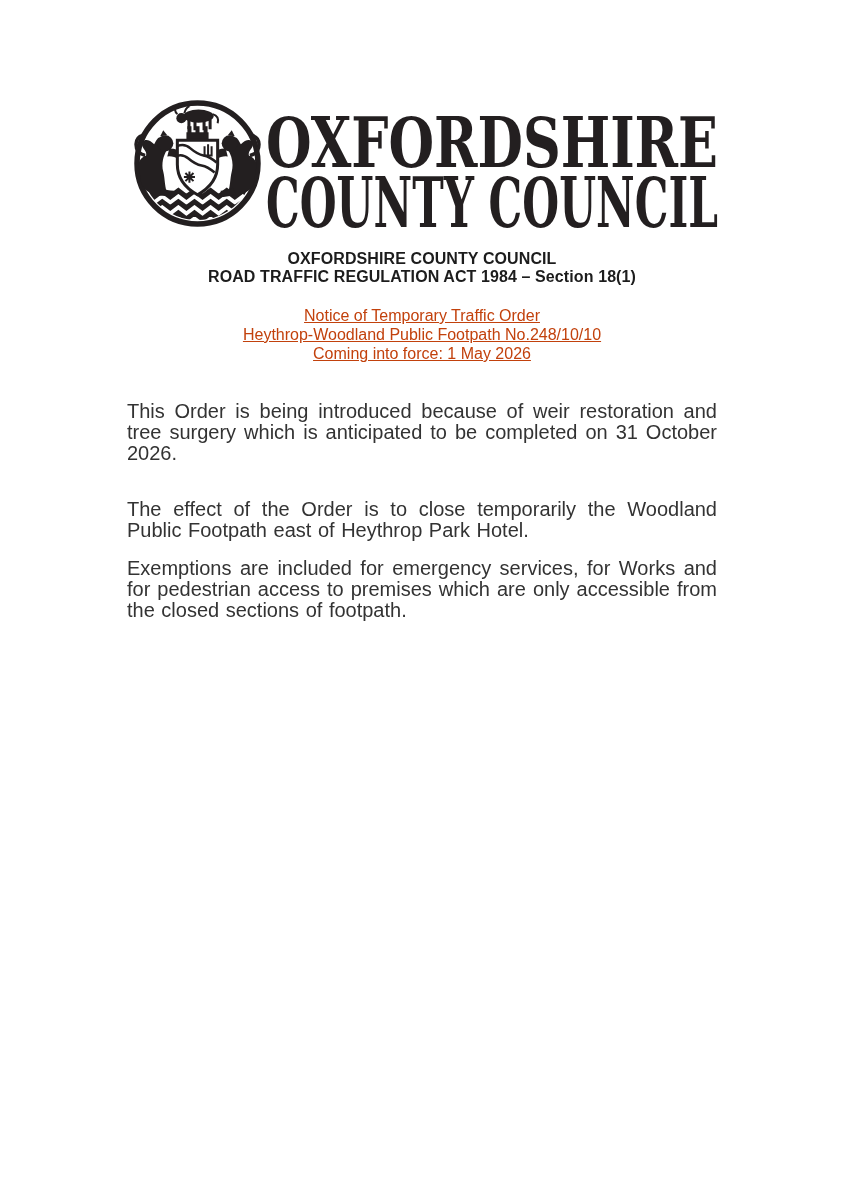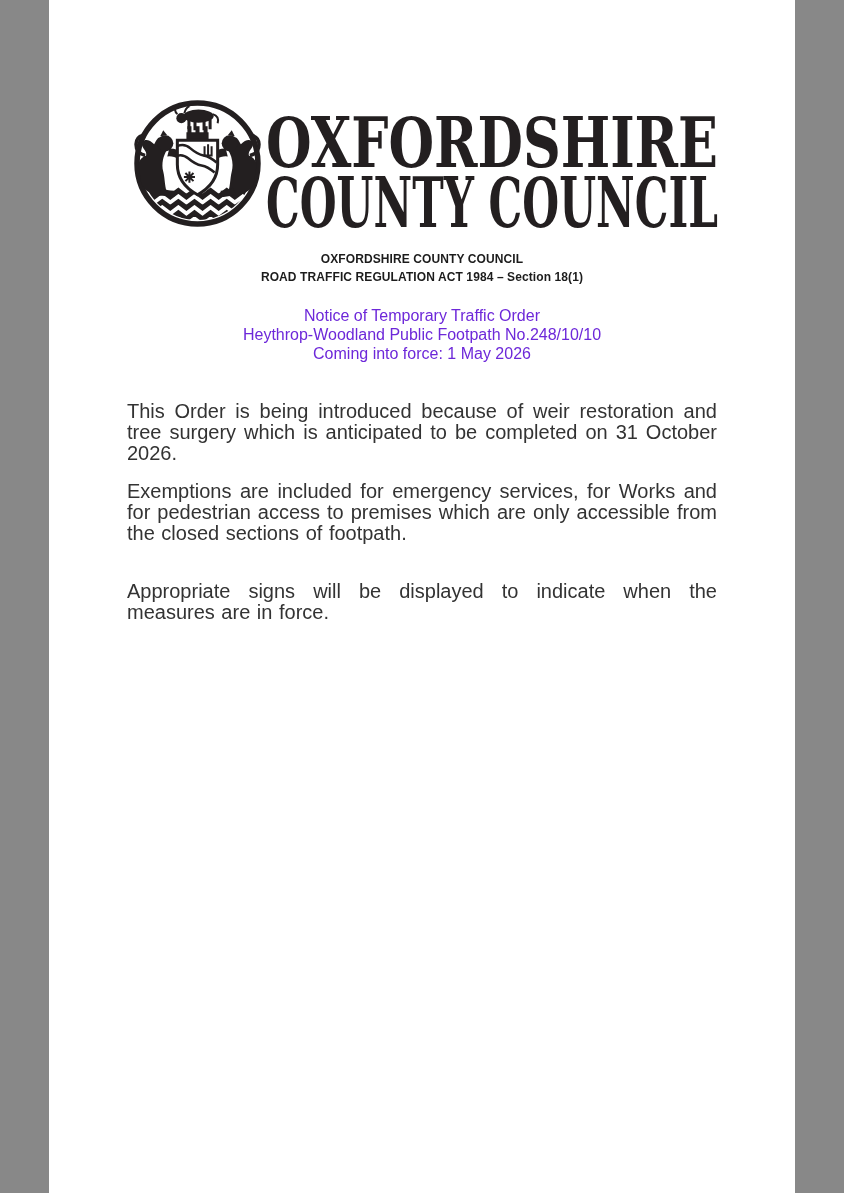--- a/index.html
+++ b/index.html
@@ -1,17 +1,17 @@
 <!DOCTYPE html>
 <html><head>
 <meta charset="utf-8">
 <style>
   html, body { margin: 0; padding: 0; background: #888; }
   .page {
-    width: 746px; height: 1193px;
+    width: 844px; height: 1193px;
     background: #ffffff;
     margin: 0 auto;
     position: relative;
     overflow: hidden;
     font-family: "Liberation Sans", sans-serif;
     color: #2e2e2e;
   }
   .content { width: 590px; margin: 0 auto; }
 
   
@@ -28,32 +28,33 @@
     font-family: "DejaVu Serif", serif;
     font-weight: bold;
     fill: #231f20;
     font-size: 70px;
   }
 
   
   .heading-block {
     margin-top: 21px;
     text-align: center;
-    font-size: 12px;
+    font-size: 16px;
     line-height: 18px;
     font-weight: bold;
     color: #1c1c1c;
     letter-spacing: 0.1px;
   }
   .notice-block {
     margin-top: 20px;
     text-align: center;
     font-size: 16px;
     line-height: 19px;
-    color: #6d28d9;
+    color: #c2410c;
+    text-decoration: underline;
   }
 
   
   .body-text p {
     margin: 0;
     font-size: 20px;
     line-height: 21px;
     text-align: justify;
     color: #333333;
     word-spacing: 1px;
@@ -134,18 +135,18 @@
     </div>
 
     <div class="notice-block">
       <div>Notice of Temporary Traffic Order</div>
       <div>Heythrop-Woodland Public Footpath No.248/10/10</div>
       <div>Coming into force: 1 May 2026</div>
     </div>
 
     <div class="body-text">
       <p style="margin-top:38px">This Order is being introduced because of weir restoration and tree surgery which is anticipated to be completed on 31 October 2026.</p>
+      <p style="margin-top:35px">The effect of the Order is to close temporarily the Woodland Public Footpath east of Heythrop Park Hotel.</p>
       <p style="margin-top:17px">Exemptions are included for emergency services, for Works and for pedestrian access to premises which are only accessible from the closed sections of footpath.</p>
-      <p style="margin-top:37px">Appropriate signs will be displayed to indicate when the measures are in force.</p>
     </div>
 
   </div>
 </div>
 
 </body></html>

